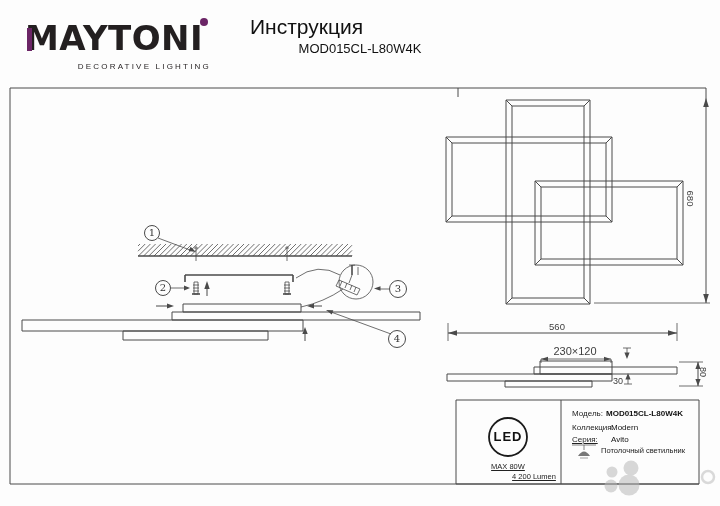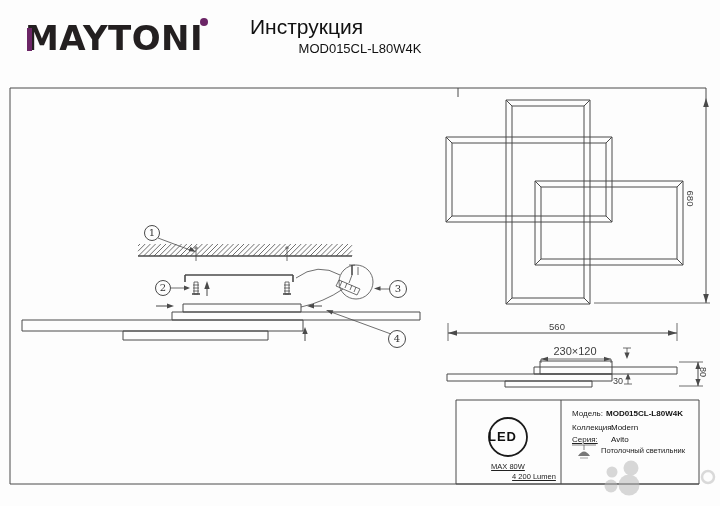--- a/index.html
+++ b/index.html
@@ -24,21 +24,21 @@
   .doc-model{left:250px;top:41px;width:220px;text-align:center;font-size:13px;color:#111;}
 
   
   .co{width:16px;text-align:center;font-family:"DejaVu Serif",serif;font-size:10px;color:#333;}
 
   
   .dim{font-size:9.5px;color:#3d3d3d;text-align:center;white-space:nowrap;}
   .rot{transform:rotate(90deg);}
 
   
-  .led-text{left:488px;top:429px;width:40px;font-size:13px;font-weight:800;
+  .led-text{left:488px;top:429px;width:40px;text-align:center;font-size:13px;font-weight:800;
             letter-spacing:1px;color:#111;}
   .spec-small{width:70px;text-align:center;font-size:7.5px;color:#222;text-decoration:underline;}
   .spec-label{font-size:8px;color:#222;}
   .spec-value{font-size:8px;color:#111;}
   .bold{font-weight:bold;}
 
   
   .wm-text{left:634px;top:467px;font-size:26px;font-weight:bold;color:#701a75;opacity:.8;
            letter-spacing:.5px;margin-top:43px;}
 </style>
@@ -262,20 +262,21 @@
       <circle cx="631" cy="468" r="7.5" fill="#b9b9b9"></circle>
       <circle cx="611" cy="486" r="6.5" fill="#b9b9b9"></circle>
       <circle cx="629" cy="485" r="10.5" fill="#b9b9b9"></circle>
       <circle cx="708" cy="477" r="6" fill="none" stroke="#bdbdbd" stroke-width="2.5"></circle>
     </g>
   </svg>
 
   <div class="abs brand-word">MAYTONI</div>
   <div class="abs brand-m-accent"></div>
   <div class="abs brand-i-dot"></div>
+  <div class="abs brand-tagline">DECORATIVE LIGHTING</div>
   <div class="abs doc-title">Инструкция</div>
   <div class="abs doc-model">MOD015CL-L80W4K</div>
 
   <div class="abs co" style="left:144px;top:227px;">1</div>
   <div class="abs co" style="left:155px;top:282px;">2</div>
   <div class="abs co" style="left:390px;top:283px;">3</div>
   <div class="abs co" style="left:389px;top:333px;">4</div>
 
   <div class="abs dim rot" style="left:682px;top:193px;width:16px;">680</div>
   <div class="abs dim" style="left:537px;top:321px;width:40px;">560</div>

